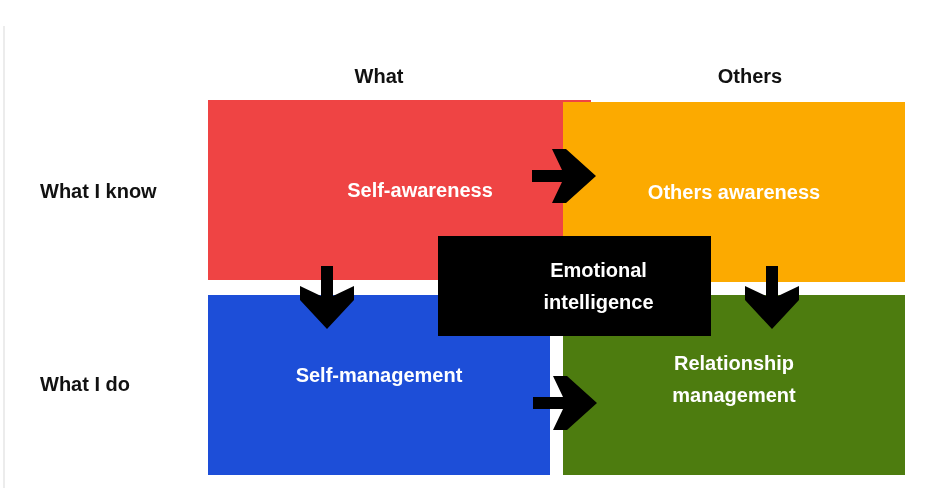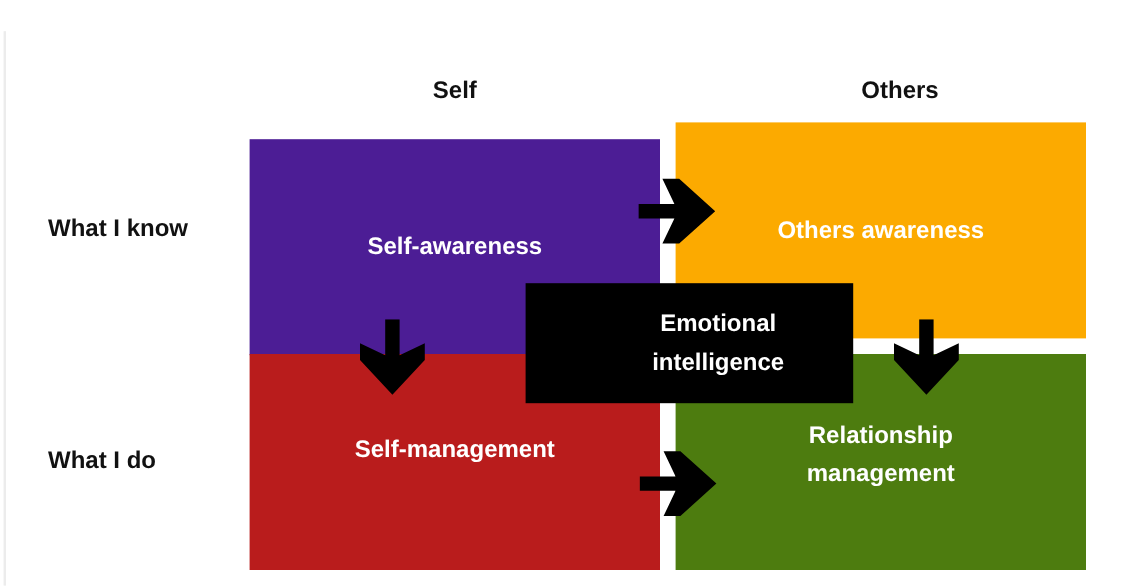--- a/index.html
+++ b/index.html
@@ -23,37 +23,37 @@
     color: #fff; font-weight: bold; font-size: 20px; display: flex; flex-direction: column;
     align-items: center; justify-content: center; line-height: 32px; text-align: center;
   }
   .arrow { position: absolute; }
 </style>
 </head>
 <body>
 
 <div class="left-rule"></div>
 
-<div class="col-head" style="left:208px;">Self</div>
+<div class="col-head" style="left:208px;">What</div>
 <div class="col-head" style="left:579px;">Others</div>
 
 <div class="row-head" style="top:180px;">What I know</div>
 <div class="row-head" style="top:373px;">What I do</div>
 
-<div class="quad" id="q0" style="left: 208px; top: 116px; background: #4c1d95;">
+<div class="quad" id="q0" style="left: 208px; top: 100px; background: #ef4444; padding-left: 41px;">
   <div>
       <span>Self-awareness</span>
     </div>
 </div>
 <div class="quad" id="q1" style="left: 563px; top: 102px; background: rgb(252, 170, 0);">
   <div>
       <span>Others awareness</span>
     </div>
 </div>
-<div class="quad" id="q2" style="left: 208px; top: 295px; background: #b91c1c;">
+<div class="quad" id="q2" style="left: 208px; top: 295px; background: #1d4ed8;">
   <div style="margin-top:-20px;">
       <span>Self-management</span>
     </div>
 </div>
 <div class="quad" id="q3" style="left: 563px; top: 295px; background: #4d7c0f;">
   <div style="margin-top:-12px;">
     <span>Relationship</span>
     <span>management</span>
   </div>
 </div>

